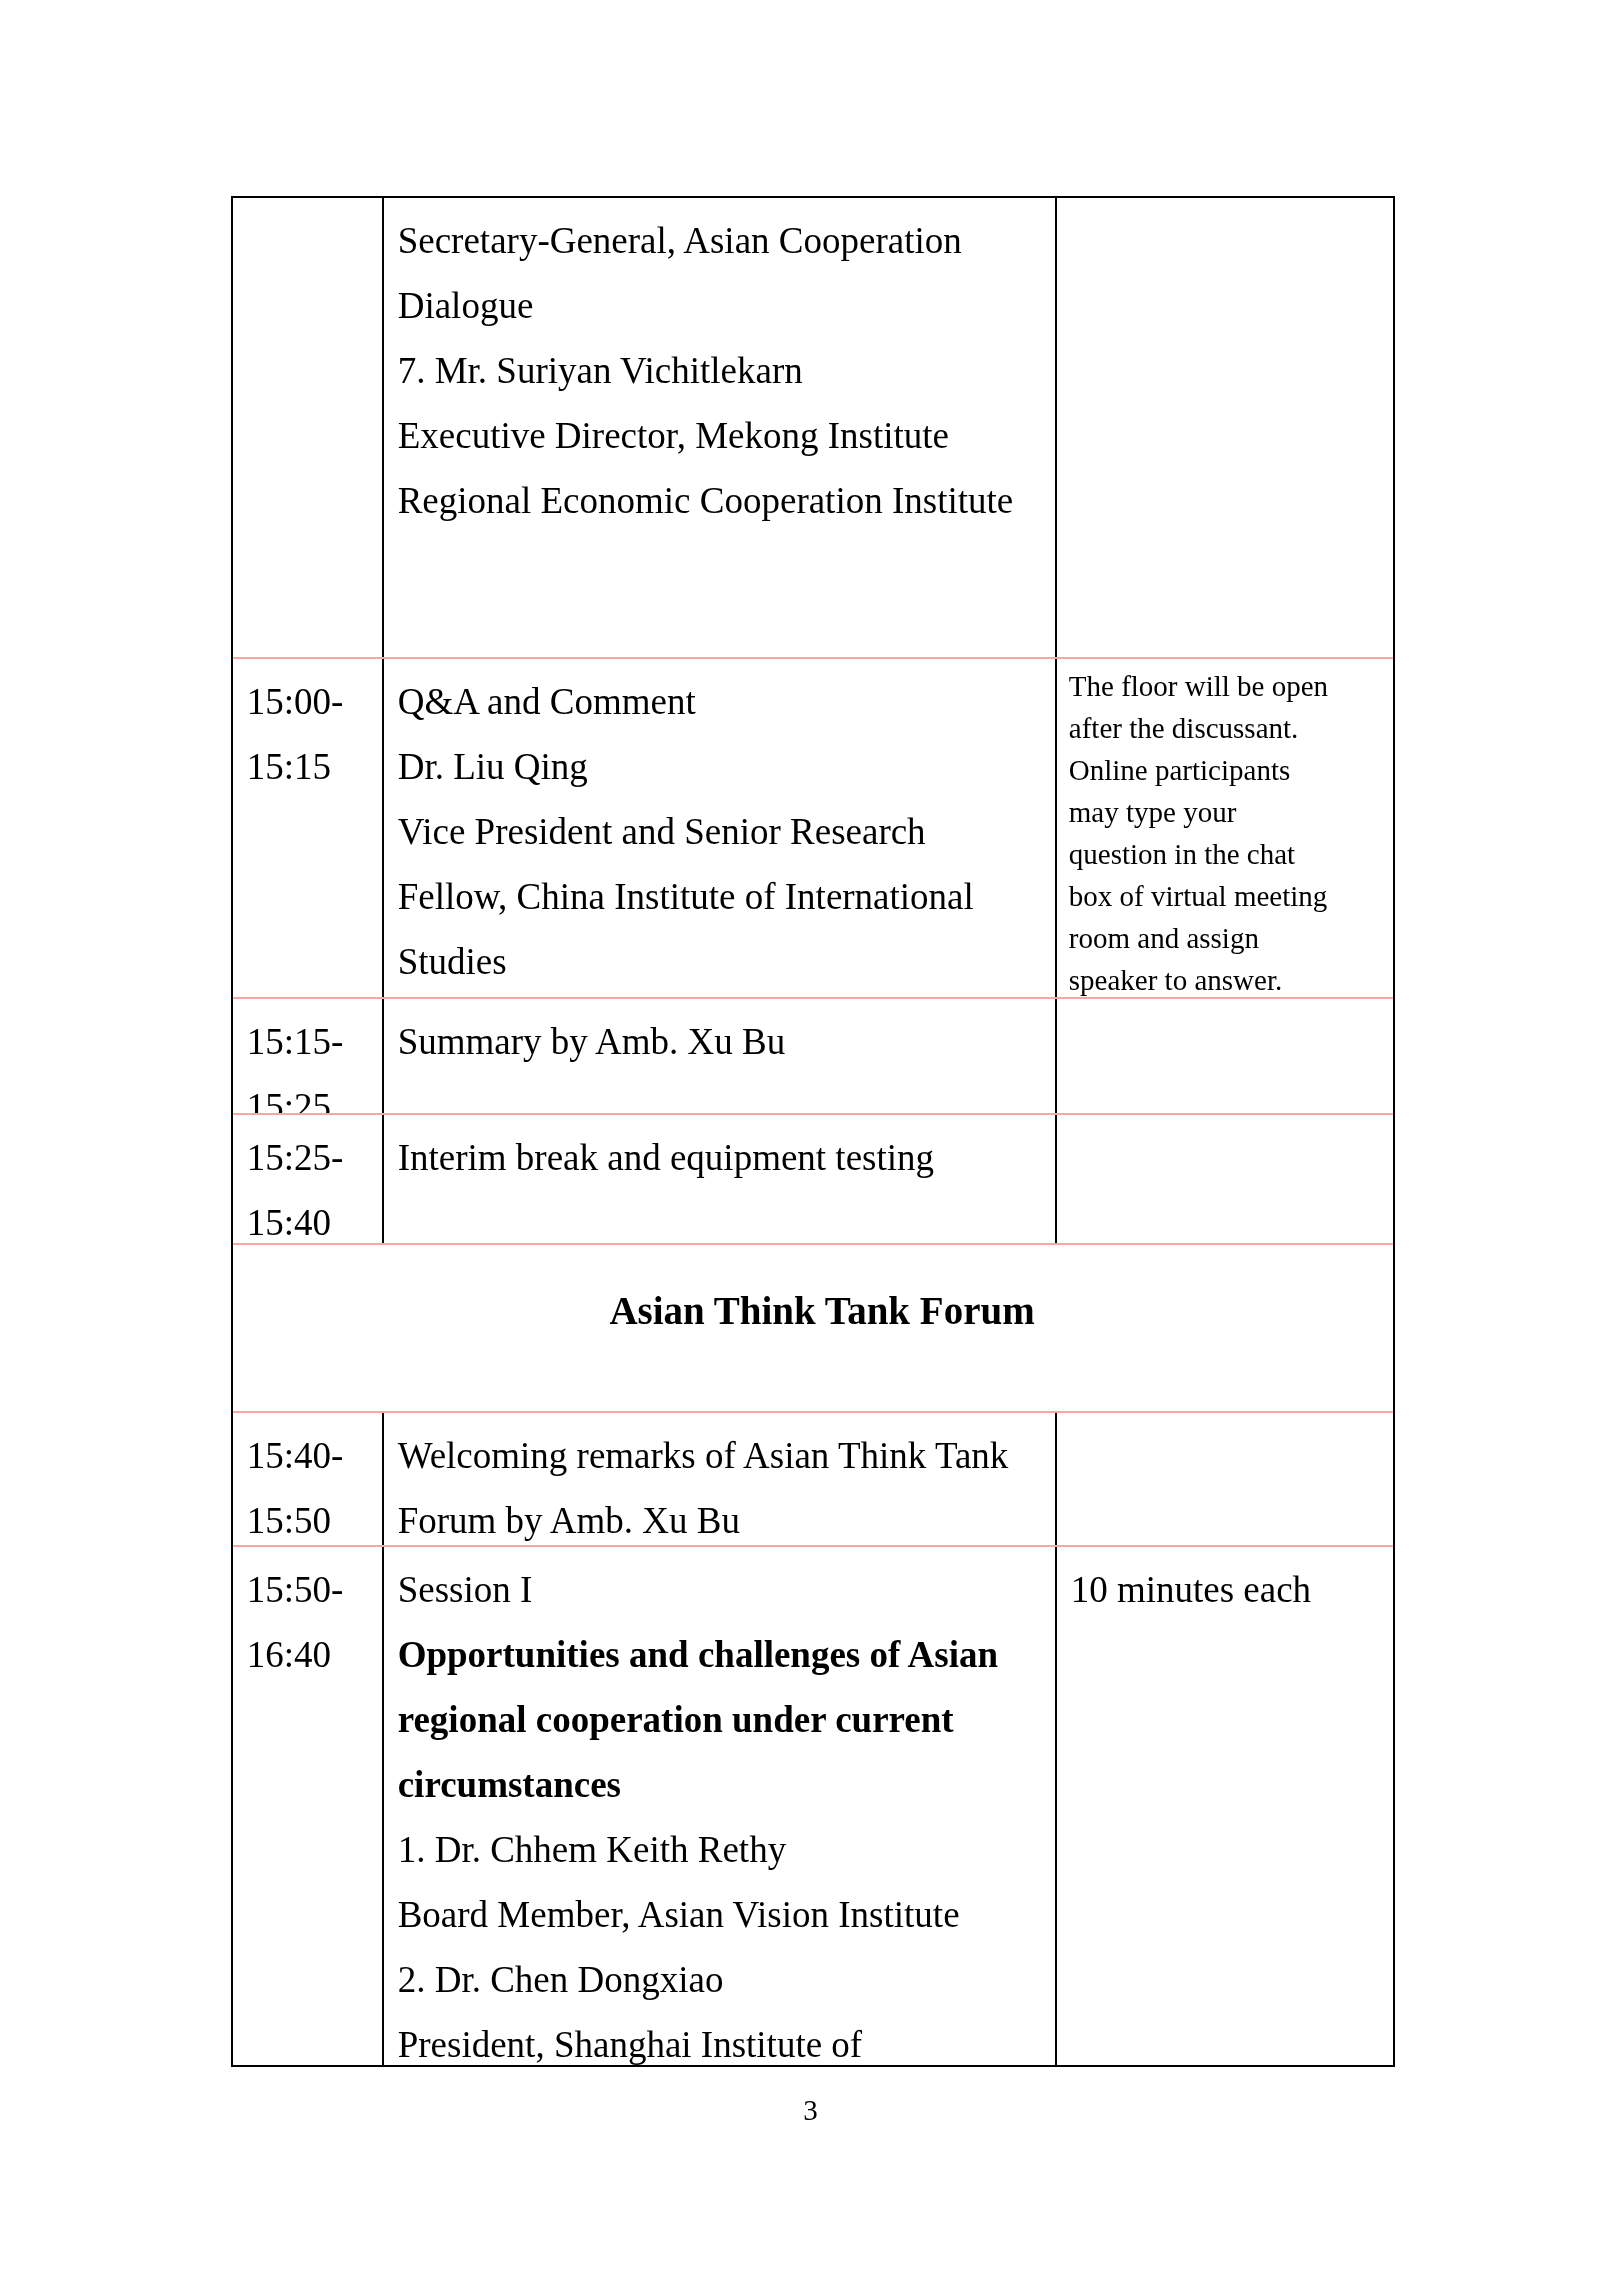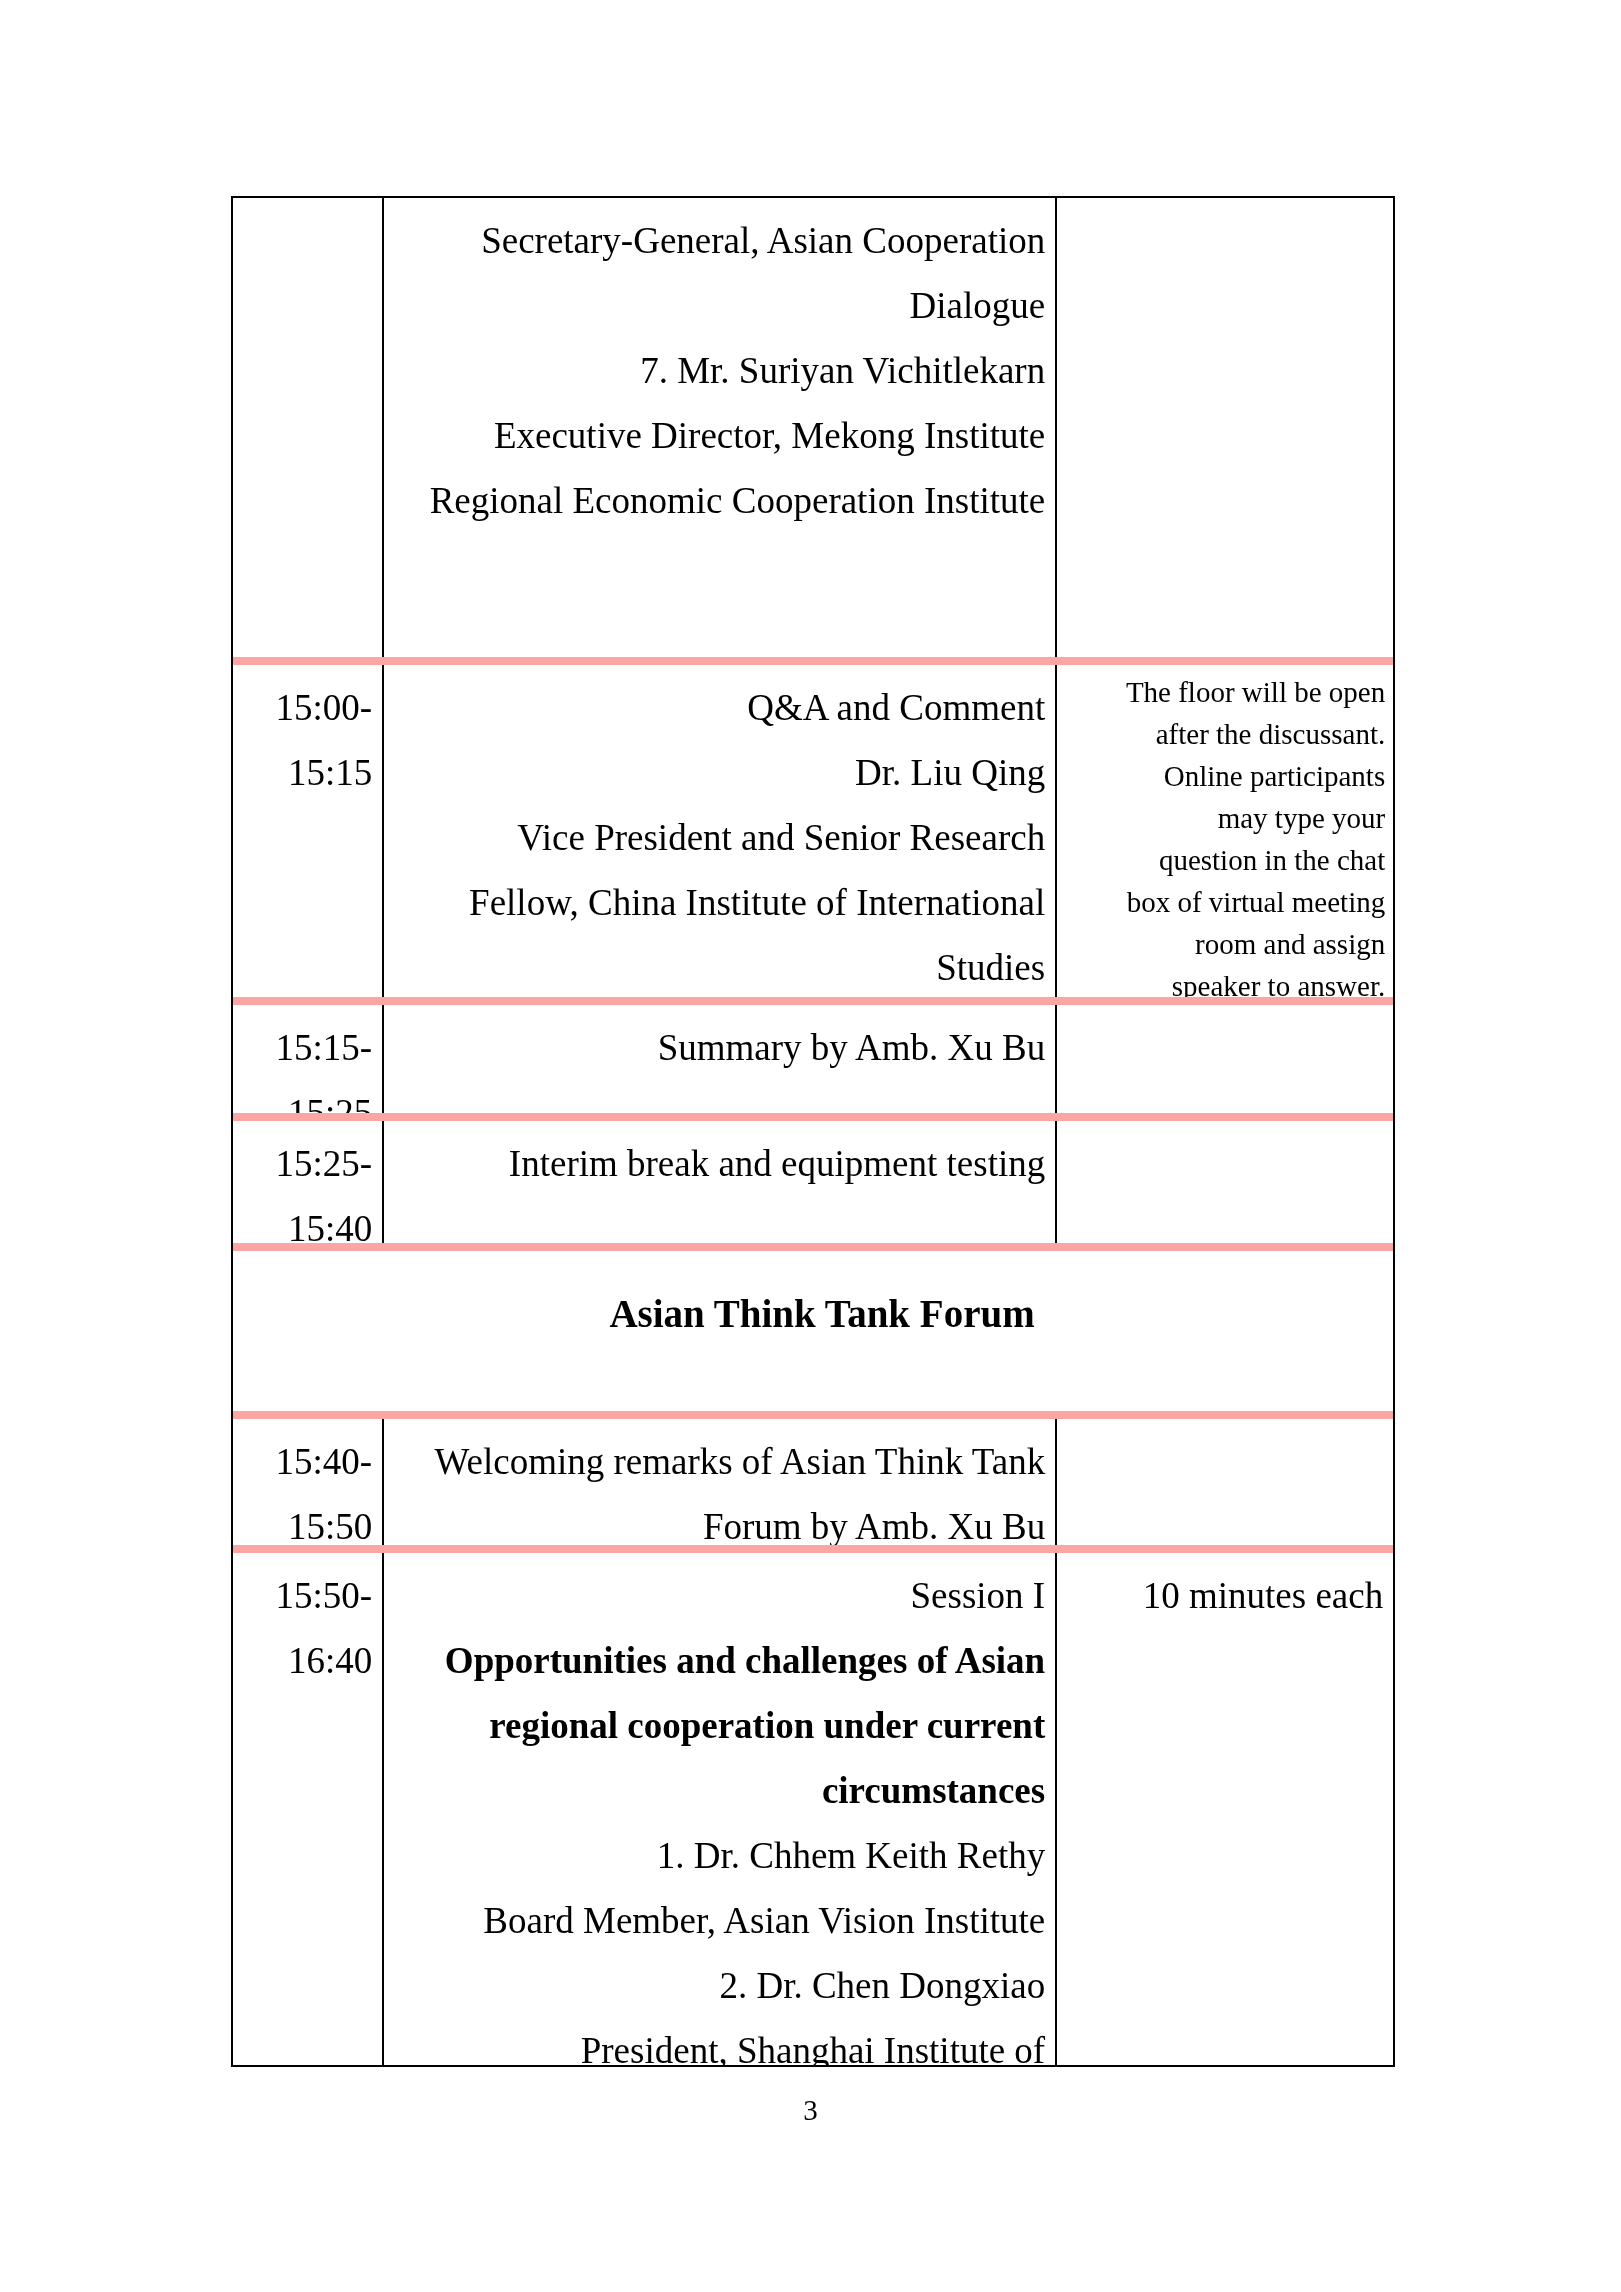--- a/index.html
+++ b/index.html
@@ -14,36 +14,35 @@
   .agenda-table {
     position: absolute;
     left: 231px;
     top: 196px;
     width: 1164px;
     border: 2px solid #000000;
   }
   .t-row {
     display: grid;
     grid-template-columns: 149px 673px 1fr;
-    border-top: 8px solid #fca5a5;
+    border-top: 2px solid #fca5a5;
     overflow: hidden;
   }
   .t-row:first-child { border-top: none; }
   .t-row.r1 { height: 459px; }
   .t-row.r2 { height: 340px; }
   .t-row.r3 { height: 116px; }
   .t-row.r4 { height: 130px; }
   .t-row.r5 { height: 132px; display: flex; align-items: center; justify-content: center; padding-left: 18px; }
   .t-row.r6 { height: 134px; margin-top: 36px; }
   .t-row.r7 { height: 520px; }
   .cell {
     border-left: 2px solid #000000;
     padding: 9.8px 9.8px 0 13.7px;
     overflow: hidden;
-    text-align: right;
   }
   .cell:first-child { border-left: none; }
   .line {
     font-size: 37px;
     line-height: 65px;
     white-space: nowrap;
   }
   .line.bold { font-weight: bold; }
   .note-cell { padding: 5.9px 7.8px 0 11.8px; }
   .note-line {

